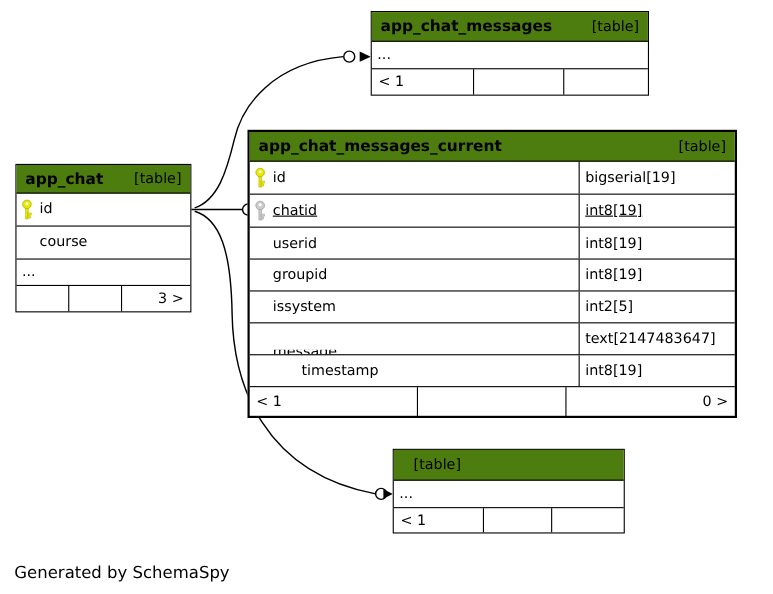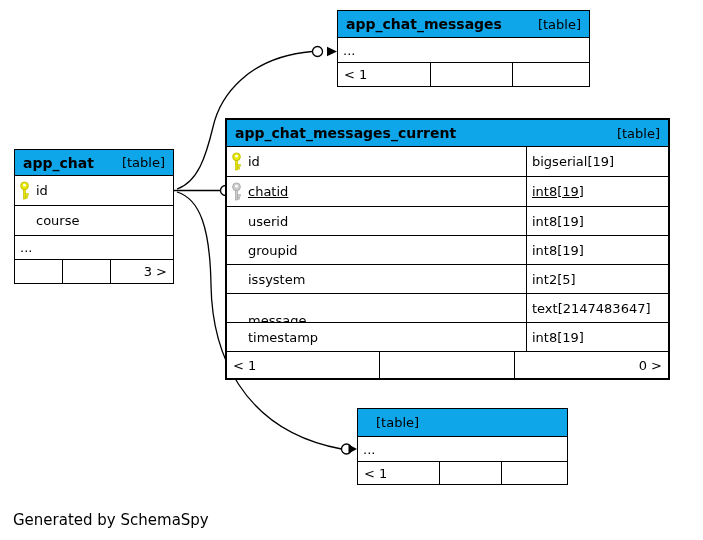--- a/index.html
+++ b/index.html
@@ -17,21 +17,21 @@
     position: absolute;
     box-sizing: border-box;
     background: #fff;
     border: 1px solid #000;
     font-size: 13px;
   }
   .tbl.thick { border-width: 2px; }
 
   .thead {
     box-sizing: border-box;
-    background: #0ea5e9;
+    background: #4d7c0f;
     border-bottom: 1px solid #000;
     display: flex;
     justify-content: space-between;
     align-items: center;
     padding: 0 8px;
     white-space: nowrap;
   }
   .tname { font-weight: bold; font-size: 14px; }
   .ttag  { font-size: 13px; margin-left: 10px; }
 
@@ -209,21 +209,21 @@
     </div>
 
     <div class="trow" style="height:29px;">
       <div class="name-cell" style="padding-left:0;margin-top:24px;">
         <span class="key-slot"></span>
         <span>message</span>
       </div>
       <div class="type-cell" style="width:142px;">text[2147483647]</div>
     </div>
 
-    <div class="trow" style="height:29px;">
+    <div class="trow" style="height:29px;padding-left:26px;">
       <div class="name-cell" style="padding-left:0;">
         <span class="key-slot"></span>
         <span>timestamp</span>
       </div>
       <div class="type-cell" style="width:142px;">int8[19]</div>
     </div>
 
     <div class="tfoot" style="height:27px;">
       <div class="fcell" style="width:153px;">&lt; 1</div>
       <div class="fcell" style="width:135px;"></div>

